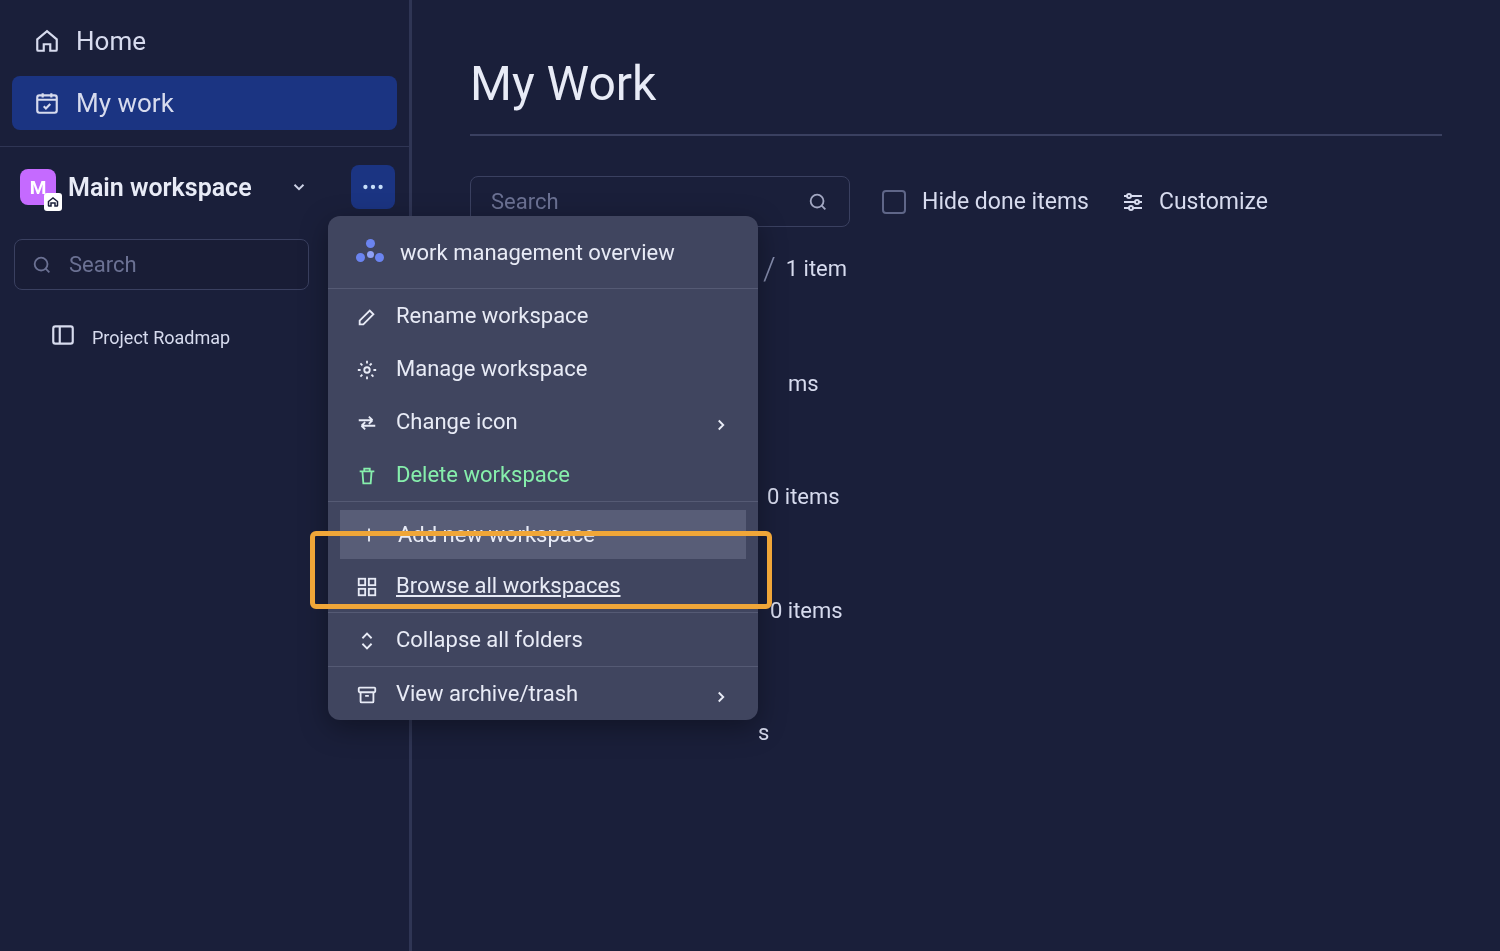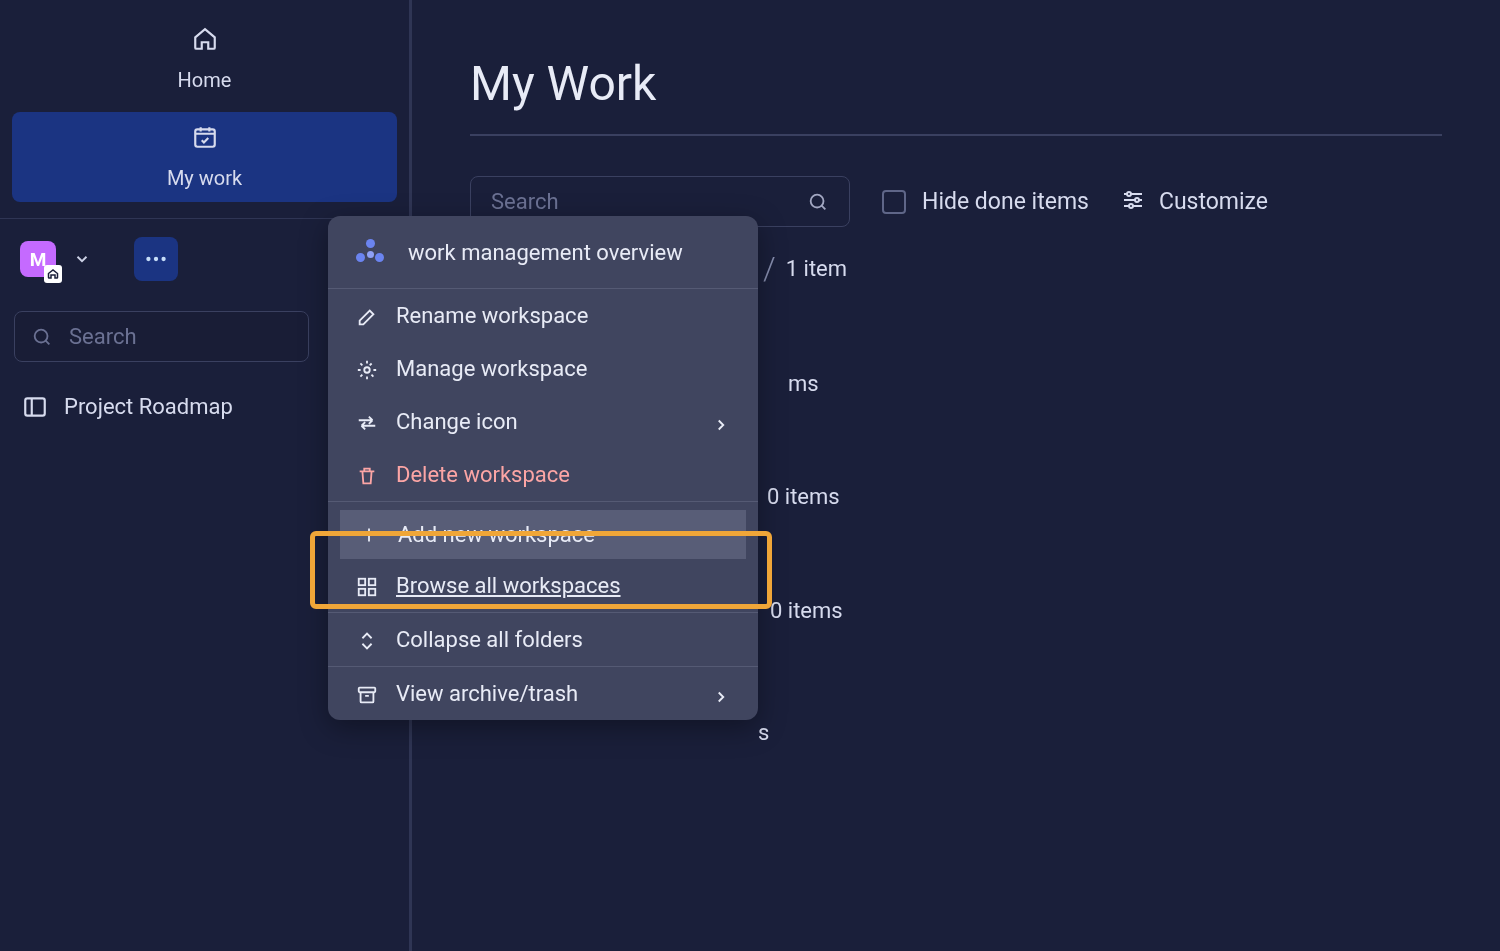--- a/index.html
+++ b/index.html
@@ -20,24 +20,23 @@
   flex-direction: column;
   padding: 10px 0;
 }
 .nav-item {
   display: flex;
   align-items: center;
   gap: 16px;
   padding: 12px 22px;
   margin: 4px 12px;
   border-radius: 8px;
-  font-size: 20px;
+  font-size: 26px;
   cursor: pointer;
   color: #d7dbee;
-  flex-direction: column;
 }
 .nav-item.active {
   background: #1b3482;
 }
 .sidebar-divider {
   height: 1px;
   background: #2f3554;
   margin: 12px 0 18px 0;
 }
 .workspace-row {
@@ -107,26 +106,27 @@
   padding: 12px 16px;
   display: flex;
   align-items: center;
   gap: 16px;
   font-size: 22px;
   color: #6b7193;
   width: 295px;
 }
 .project-item {
   display: flex;
-  align-items: flex-start;
+  align-items: flex-end;
   gap: 16px;
   padding: 12px 22px;
-  font-size: 22px;
+  font-size: 18px;
   color: #d7dbee;
   cursor: pointer;
+  margin-left: 28px;
 }
 .main {
   flex: 1;
   padding: 55px 58px;
   position: relative;
 }
 .page-title {
   font-size: 48px;
   font-weight: 400;
   color: #e8ebf6;
@@ -164,21 +164,21 @@
   text-align: right;
 }
 .checkbox-box {
   width: 24px;
   height: 24px;
   border: 2px solid #5f6688;
   border-radius: 4px;
 }
 .customize {
   display: flex;
-  align-items: flex-start;
+  align-items: center;
   gap: 14px;
   font-size: 23px;
   color: #d7dbee;
   cursor: pointer;
 }
 .content-hint {
   position: absolute;
   color: #d7dbee;
   font-size: 22px;
 }
@@ -190,37 +190,37 @@
   width: 430px;
   background: #40455f;
   border-radius: 12px;
   box-shadow: 0 8px 28px rgba(0,0,0,0.35);
   z-index: 100;
   overflow: hidden;
 }
 .menu-header {
   display: flex;
   align-items: center;
-  gap: 24px;
+  gap: 16px;
   padding: 22px 28px;
   font-size: 22px;
   color: #e8ebf6;
   border-bottom: 1px solid #555a74;
   cursor: pointer;
 }
 .menu-item {
   display: flex;
   align-items: flex-end;
   gap: 18px;
   padding: 14px 28px;
   font-size: 22px;
   color: #e8ebf6;
   cursor: pointer;
 }
-.menu-item.disabled { color: #fca5a5; cursor: default; }
+.menu-item.disabled { color: #86efac; cursor: default; }
 .menu-item .chev-right { margin-left: auto; }
 .menu-sep { height: 1px; background: #555a74; }
 .menu-highlight-wrap {
   padding: 8px 12px;
 }
 .menu-highlight {
   background: #585d77;
   border-radius: 0;
   display: flex;
   align-items: center;
@@ -279,20 +279,21 @@
 
   <div class="workspace-row">
     <div class="workspace-badge">
       <span>M</span>
       <span class="home-overlay">
         <svg width="12" height="12" viewBox="0 0 24 24" fill="none" stroke="#1a1f3a" stroke-width="3">
             <path d="M3 11 12 4l9 7v8a1 1 0 0 1-1 1h-4v-6h-8v6H4a1 1 0 0 1-1-1z"></path>
           </svg>
       </span>
     </div>
+    <span class="workspace-title">Main workspace</span>
     <span class="chevron-btn">
       <svg width="18" height="18" viewBox="0 0 24 24" fill="none" stroke="currentColor" stroke-width="2.5">
           <path d="m6 9 6 6 6-6"></path>
         </svg>
     </span>
     <span class="more-btn">
       <svg width="26" height="26" viewBox="0 0 24 24" fill="currentColor">
           <circle cx="5" cy="12" r="2"></circle>
           <circle cx="12" cy="12" r="2"></circle>
           <circle cx="19" cy="12" r="2"></circle>

